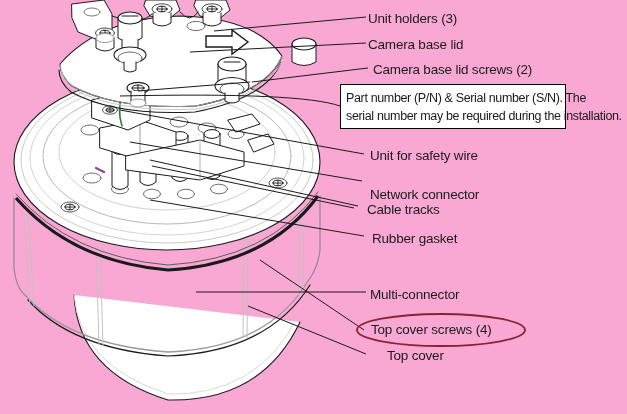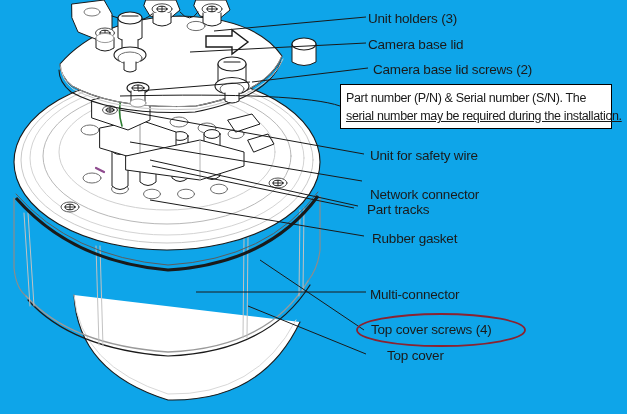--- a/index.html
+++ b/index.html
@@ -8,21 +8,21 @@
     padding: 0;
     background: #ffffff;
   }
   body {
     font-family: "Liberation Sans", sans-serif;
   }
   #diagram-root {
     position: relative;
     width: 627px;
     height: 414px;
-    background: #0ea5e9;
+    background: #f9a8d4;
     overflow: hidden;
     text-align: right;
   }
   #diagram-root svg.layer {
     position: absolute;
     top: 0;
     left: 0;
     width: 627px;
     height: 414px;
   }
@@ -32,37 +32,37 @@
     font-size: 13.5px;
     color: #1a1a1a;
     white-space: nowrap;
     letter-spacing: -0.2px;
     line-height: 1;
   }
   .callout-box {
     position: absolute;
     left: 340px;
     top: 84px;
-    width: 272px;
+    width: 226px;
     height: 45px;
     border: 1px solid #000000;
     background: #ffffff;
     box-sizing: border-box;
   }
   .callout-line {
     position: absolute;
     left: 5px;
     font-family: "Liberation Sans", sans-serif;
     font-size: 12.5px;
     color: #1a1a1a;
     white-space: nowrap;
     letter-spacing: -0.35px;
   }
   .callout-line.l1 { top: 6px; }
-  .callout-line.l2 { top: 24px; text-decoration: underline; }
+  .callout-line.l2 { top: 24px; }
 </style>
 </head>
 <body>
 
 <div id="diagram-root">
 
   <svg class="layer" viewBox="0 0 627 414">
     <defs>
       <clipPath id="clip-body">
         <path d="M14 196 L14 300 Q165 400 320 300 L320 196 Z"></path>
@@ -315,21 +315,21 @@
   <div class="label-text" style="left:368px; top:12px;">Unit holders (3)</div>
 
   <div class="label-text" style="left:368px; top:38px;">Camera base lid</div>
 
   <div class="label-text" style="left:373px; top:63px;">Camera base lid screws (2)</div>
 
   <div class="label-text" style="left:370px; top:149px;">Unit for safety wire</div>
 
   <div class="label-text" style="left:370px; top:188px;">Network connector</div>
 
-  <div class="label-text" style="left:367px; top:203px;">Part tracks</div>
+  <div class="label-text" style="left:367px; top:203px;">Cable tracks</div>
 
   <div class="label-text" style="left:370px; top:288px;">Multi-connector</div>
 
   <div class="label-text" style="left:372px; top:232px;">Rubber gasket</div>
 
   <div class="label-text" style="left:371px; top:323px;">Top cover screws (4)</div>
 
   <div class="label-text" style="left:387px; top:349px;">Top cover</div>
 
   <div class="callout-box">

